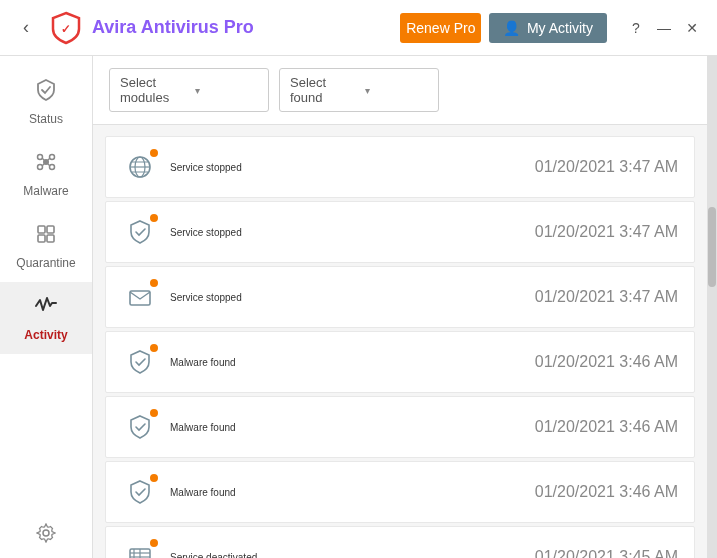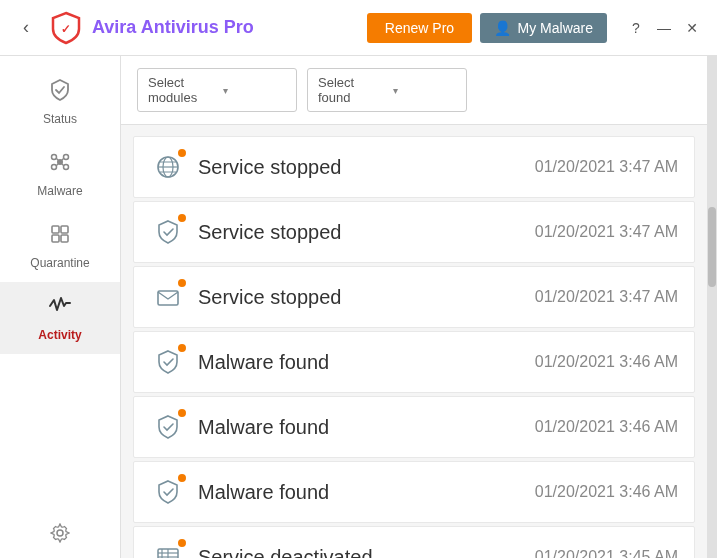--- a/index.html
+++ b/index.html
@@ -56,21 +56,21 @@
     }
     .title-bar-right {
       display: flex;
       align-items: center;
       gap: 8px;
     }
     .renew-btn {
       background: #f57c00;
       color: white;
       border: none;
-      padding: 7px 18px;
+      padding: 7px 6px;
       border-radius: 3px;
       font-size: 14px;
       cursor: pointer;
       font-weight: 500;
     }
     .account-btn {
       background: #607d8b;
       color: white;
       border: none;
       padding: 7px 14px;
@@ -101,21 +101,21 @@
 
     
     .main-layout {
       display: flex;
       flex: 1;
       overflow: hidden;
     }
 
     
     .sidebar {
-      width: 121px;
+      width: 93px;
       background: #ffffff;
       border-right: 1px solid #e0e0e0;
       display: flex;
       flex-direction: column;
       align-items: center;
       padding-top: 10px;
       flex-shrink: 0;
     }
     .sidebar-item {
       display: flex;
@@ -207,21 +207,21 @@
       top: -2px;
       right: -2px;
       width: 12px;
       height: 12px;
       border-radius: 50%;
       background: #f57c00;
       border: 2px solid white;
     }
     .item-text {
       flex: 1;
-      font-size: 20px;
+      font-size: 10px;
       color: #333;
     }
     .item-time {
       font-size: 16px;
       color: #888;
       white-space: nowrap;
     }
 
     
     .activity-list::-webkit-scrollbar { width: 8px; }
@@ -261,21 +261,21 @@
       </svg>
     </div>
     <div class="app-title">
       <span>Avira</span><span> Antivirus Pro</span>
     </div>
   </div>
   <div class="title-bar-right">
     <button class="renew-btn">Renew Pro</button>
     <button class="account-btn">
       <span>👤</span>
-      <span>My Malware</span>
+      <span>My Activity</span>
     </button>
     <div class="window-controls">
       <div class="win-ctrl">?</div>
       <div class="win-ctrl">—</div>
       <div class="win-ctrl close">✕</div>
     </div>
   </div>
 </div>
 
 <div class="main-layout">

